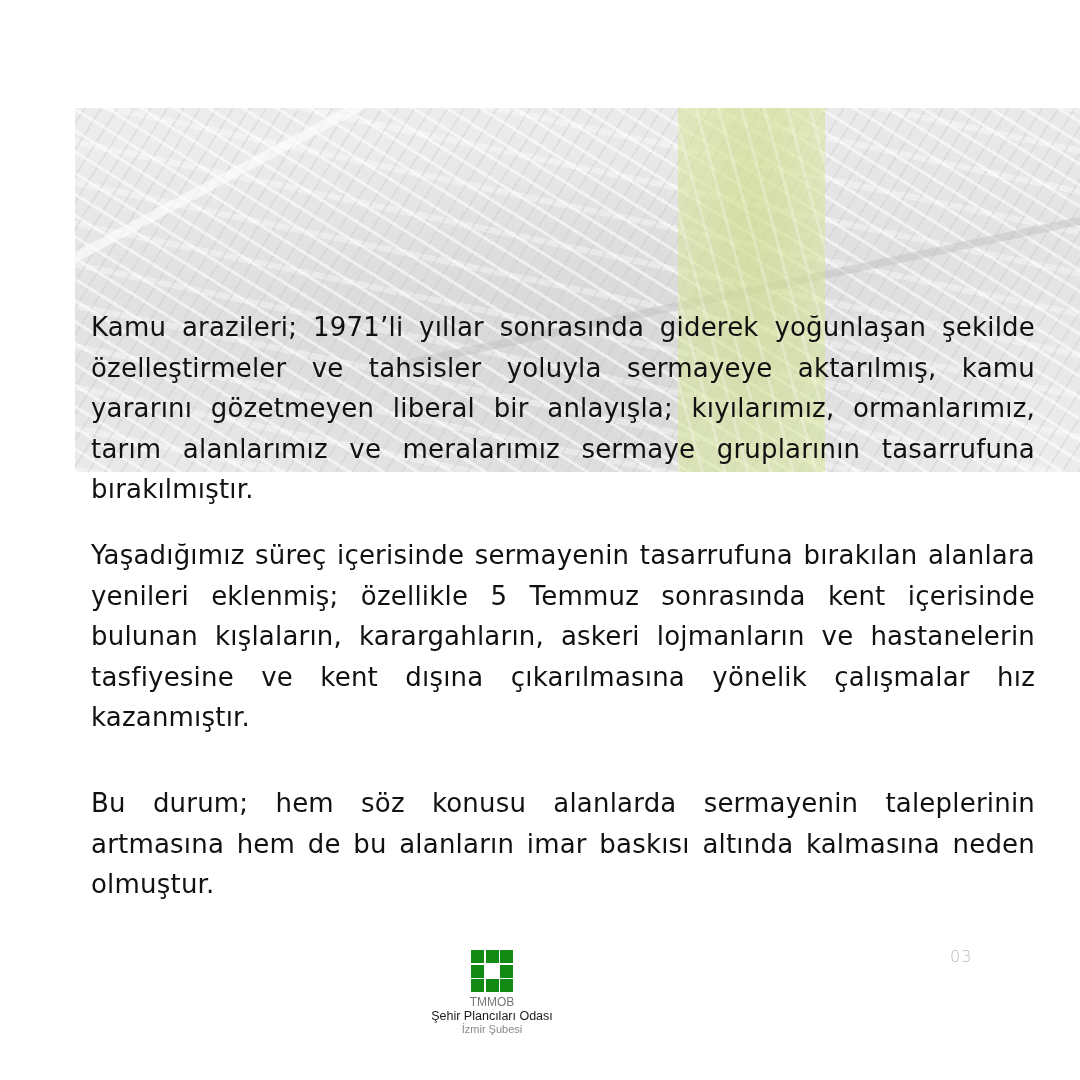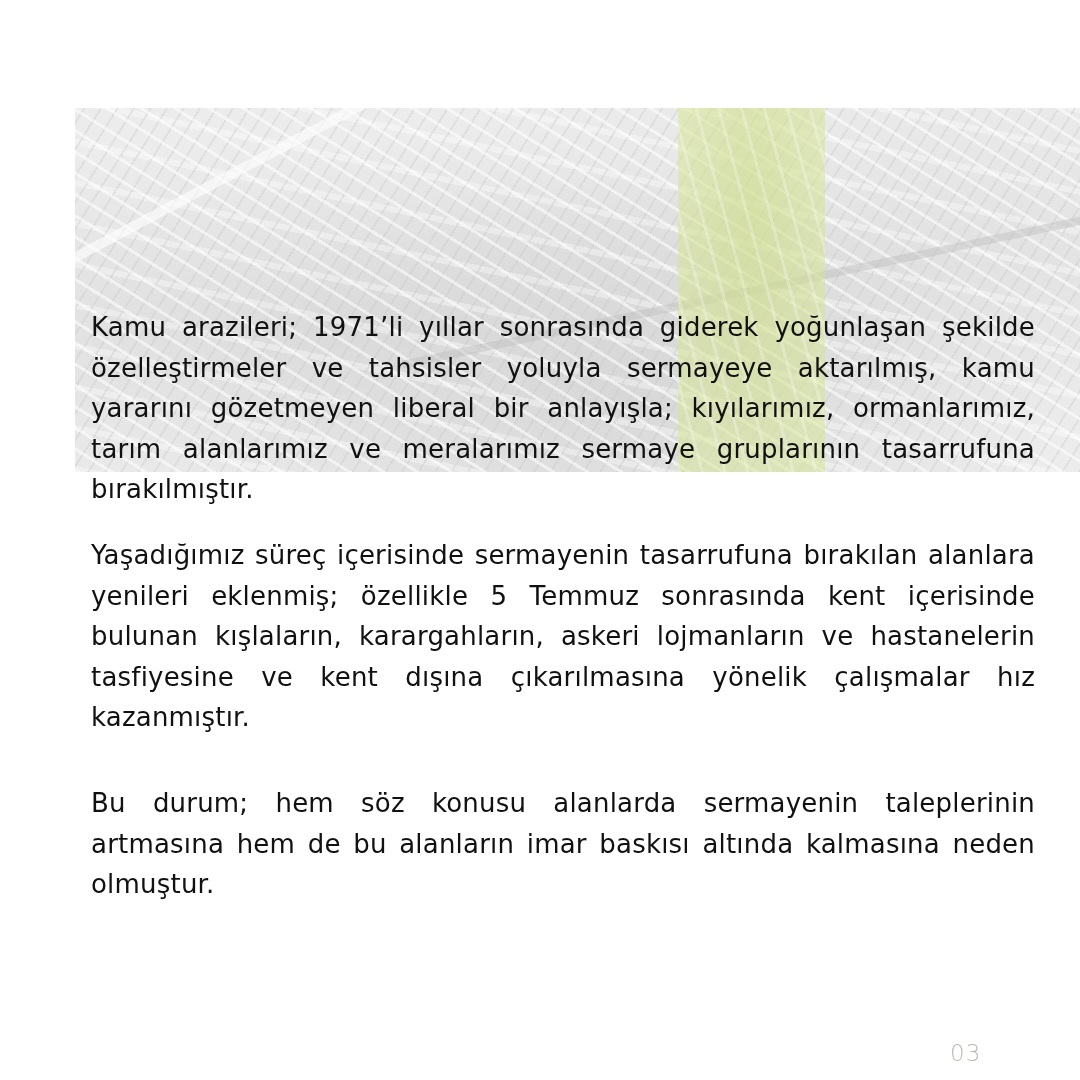--- a/index.html
+++ b/index.html
@@ -178,38 +178,54 @@
       font-family: "Liberation Sans", sans-serif;
       font-size: 9.5px;
       color: #333;
       line-height: 11px;
       white-space: nowrap;
       transform: scaleX(0.85);
     }
     .page-number {
       position: absolute;
       left: 950px;
-      top: 1040px;
+      top: 947px;
       font-family: "DejaVu Sans", sans-serif;
-      font-size: 23px;
+      font-size: 16px;
       color: #b9b9b3;
       font-weight: 300;
       letter-spacing: 1px;
     }
   </style>
 </head>
 <body>
 
 <div class="aerial">
   <div class="road"></div>
   <div class="road2"></div>
   <div class="highlight"></div>
 </div>
 
 <p class="text-block" id="p1">Kamu arazileri; 1971’li yıllar sonrasında giderek yoğunlaşan şekilde özelleştirmeler ve tahsisler yoluyla sermayeye aktarılmış, kamu yararını gözetmeyen liberal bir anlayışla; kıyılarımız, ormanlarımız, tarım alanlarımız ve meralarımız sermaye gruplarının tasarrufuna bırakılmıştır.</p>
 <p class="text-block" id="p2">Yaşadığımız süreç içerisinde sermayenin tasarrufuna bırakılan alanlara yenileri eklenmiş; özellikle 5 Temmuz sonrasında kent içerisinde bulunan kışlaların, karargahların, askeri lojmanların ve hastanelerin tasfiyesine ve kent dışına çıkarılmasına yönelik çalışmalar hız kazanmıştır.</p>
 <p class="text-block" id="p3">Bu durum; hem söz konusu alanlarda sermayenin taleplerinin artmasına hem de bu alanların imar baskısı altında kalmasına neden olmuştur.</p>
 
 <div class="logos">
+  <div class="spo-logo">
+    <div class="spo-mark">
+      <span></span>
+        <span></span>
+        <span></span>
+      <span></span>
+        <span class="hole"></span>
+        <span></span>
+      <span></span>
+        <span></span>
+        <span></span>
+    </div>
+    <div class="spo-tmmob">TMMOB</div>
+    <div class="spo-name">Şehir Plancıları Odası</div>
+    <div class="spo-branch">İzmir Şubesi</div>
+  </div>
 
 </div>
 
 <div class="page-number">03</div>
 
 </body></html>

